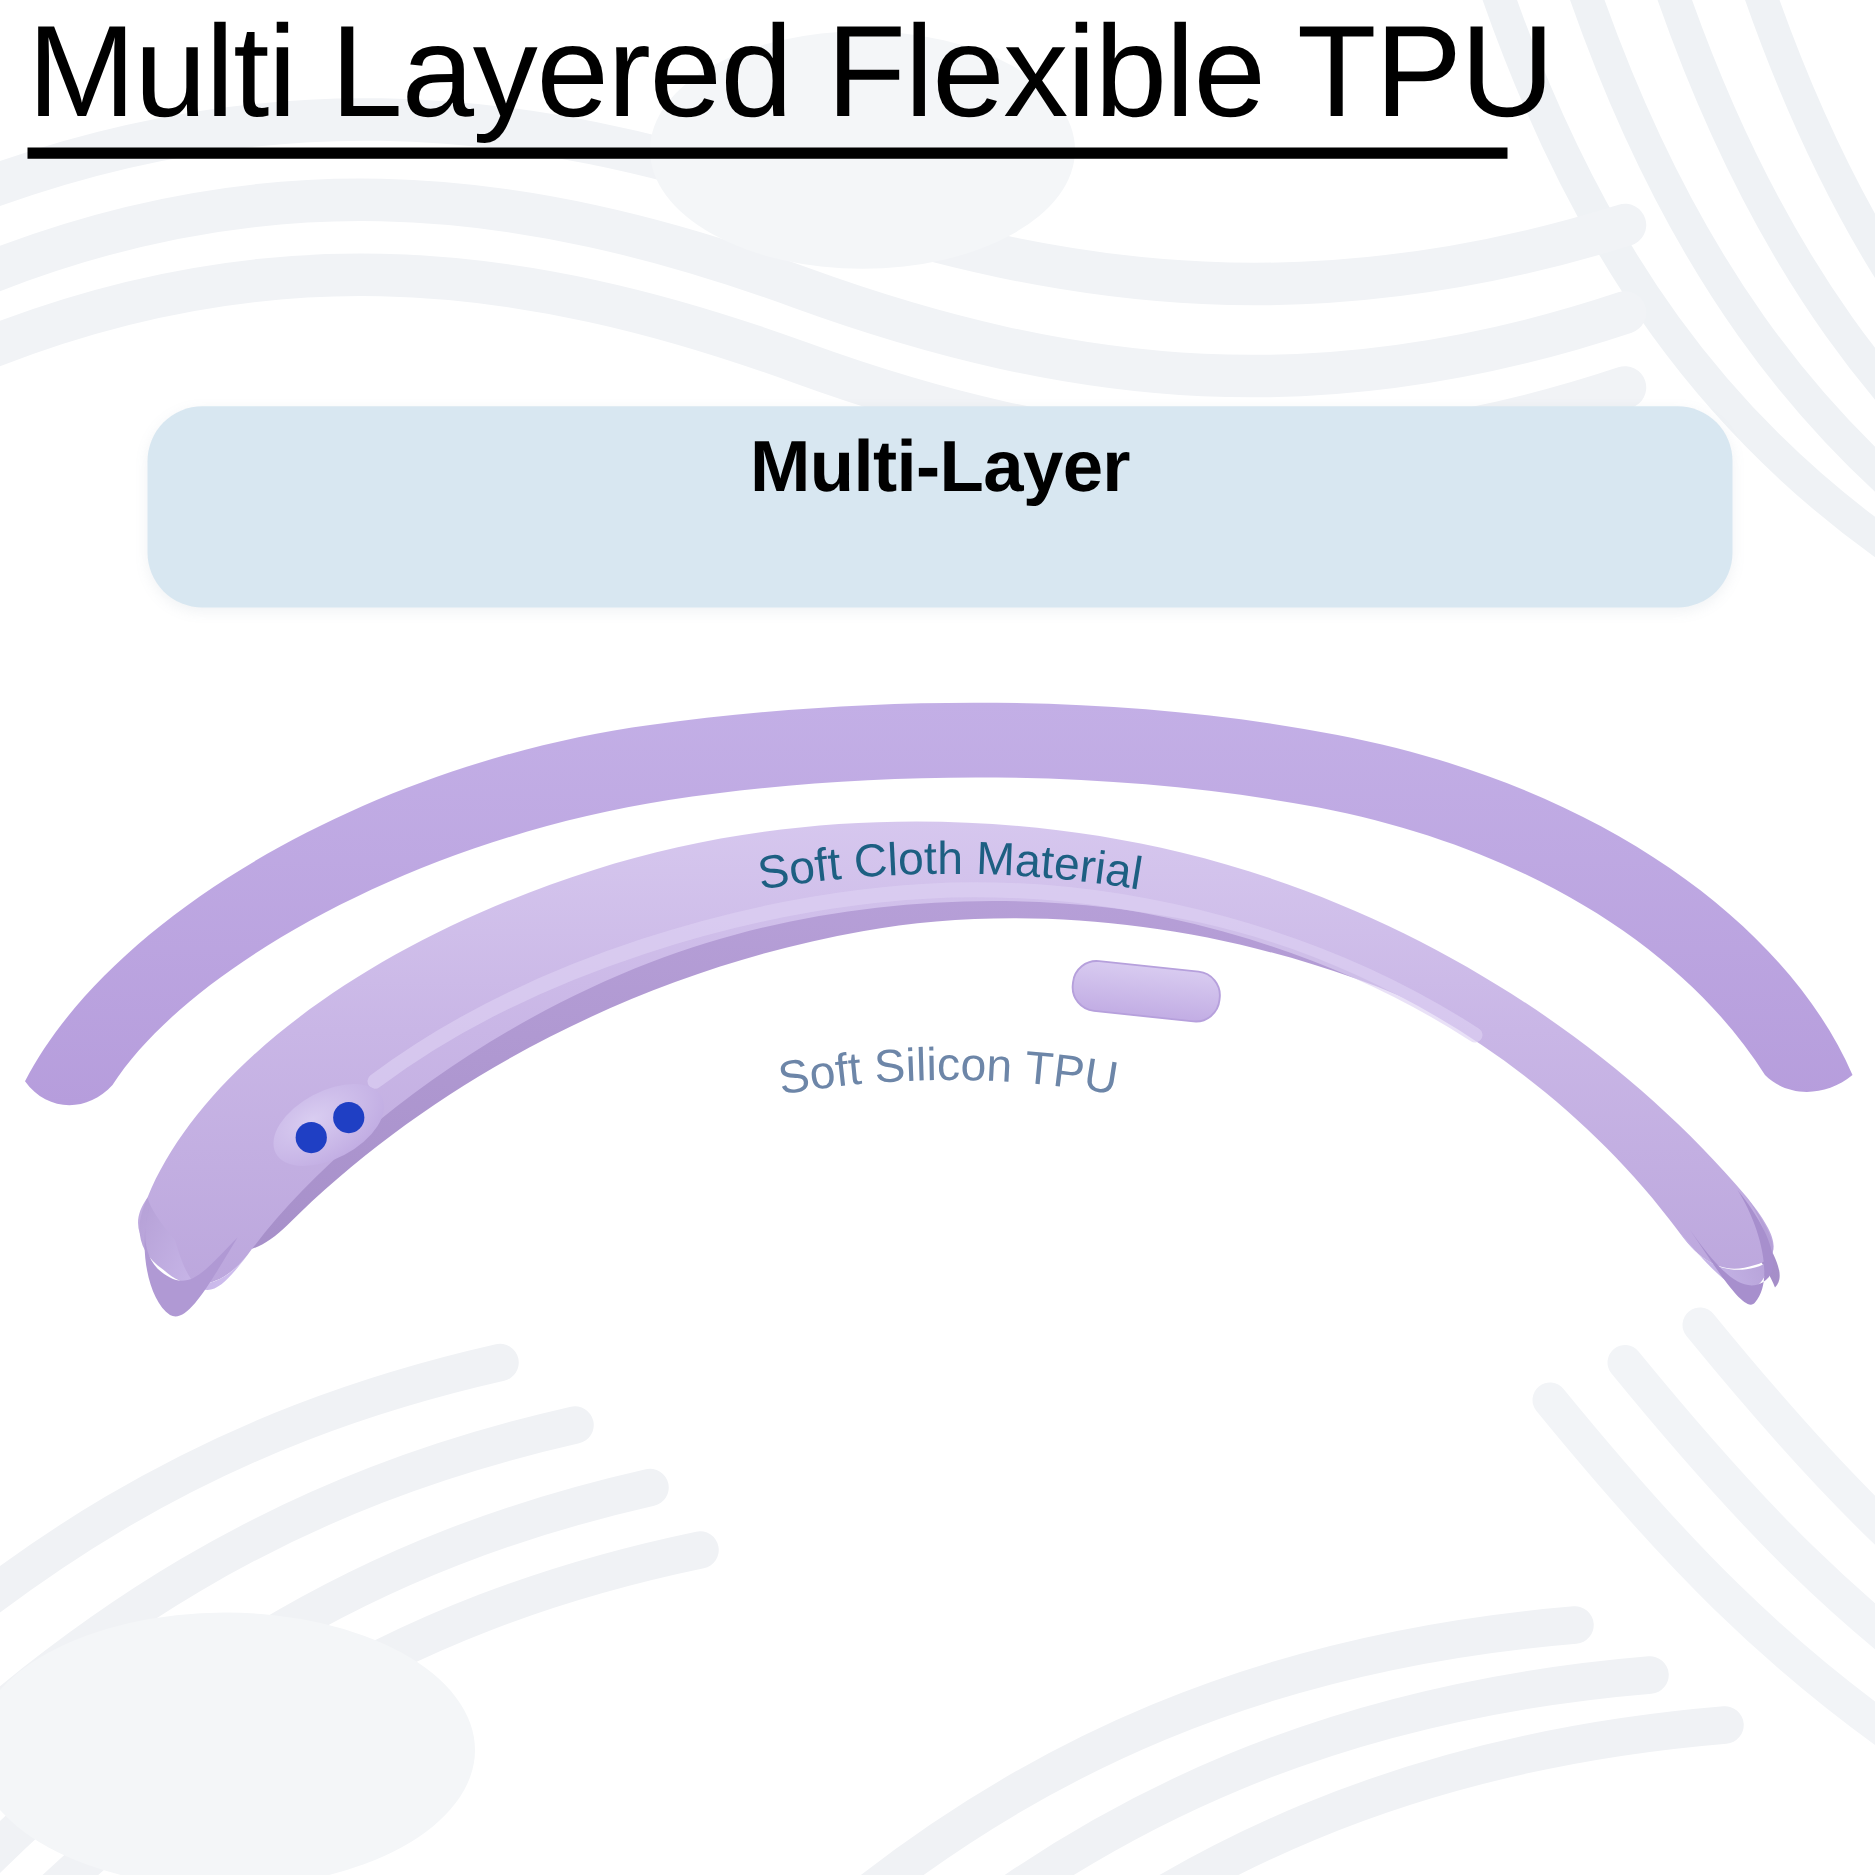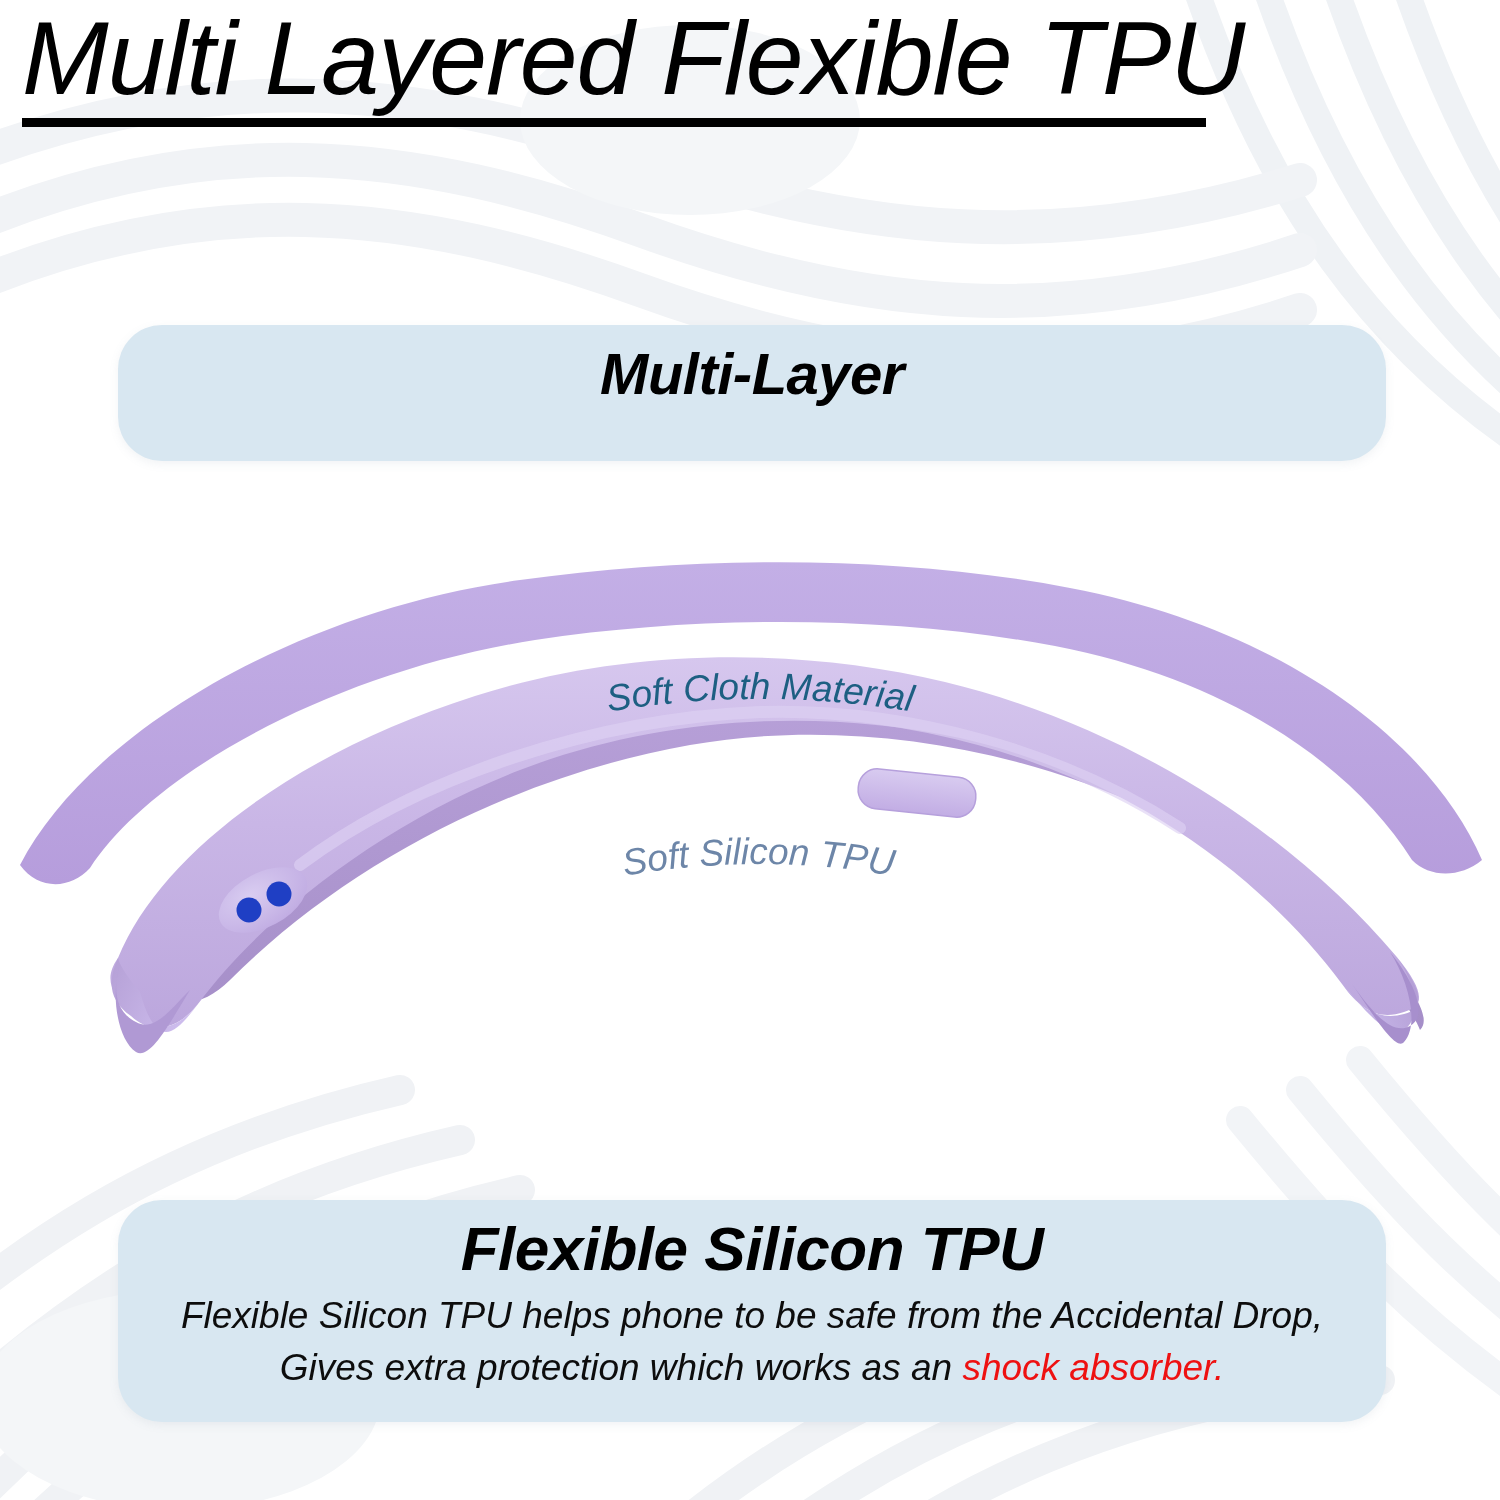--- a/index.html
+++ b/index.html
@@ -7,21 +7,20 @@
     padding: 0;
     background: #ffffff;
   }
   #page {
     position: relative;
     width: 1500px;
     height: 1500px;
     overflow: hidden;
     background: #0ea5e9;
     font-family: "Liberation Sans", sans-serif;
-    font-style: italic;
   }
 
   
   #bg-waves {
     position: absolute;
     inset: 0;
     z-index: 0;
   }
 
   
@@ -59,21 +58,21 @@
     background: #d8e7f1;
     border-radius: 44px;
     box-shadow: 0 3px 10px rgba(120,140,160,0.10);
     z-index: 6;
     text-align: center;
   }
   #card-top {
     left: 118px;
     top: 325px;
     width: 1268px;
-    height: 136px;
+    height: 161px;
   }
   #card-bottom {
     left: 118px;
     top: 1200px;
     width: 1268px;
     height: 222px;
   }
   .card-heading {
     font-family: "Liberation Sans", sans-serif;
     font-weight: 700;
@@ -291,23 +290,14 @@
 
     <text class="curve-label" font-size="37" fill="#6d86a8" text-anchor="middle">
       <textPath href="#tpuTextPath" startOffset="50%">Soft Silicon TPU</textPath>
     </text>
   </svg>
 
   <div class="info-card" id="card-top">
     <div class="card-heading" id="card-top-heading">Multi-Layer</div>
   </div>
 
-  <div class="info-card" id="card-bottom">
-    <div class="card-heading" id="card-bottom-heading">Flexible Silicon TPU</div>
-    <div class="card-body" id="card-bottom-body">
-      <div>Flexible Silicon TPU helps phone to be safe from the Accidental Drop,</div>
-      <div>
-        <span>Gives extra protection which works as an </span><span class="hl-red">shock absorber.</span>
-      </div>
-    </div>
-  </div>
 
 </div>
 
 </body></html>

